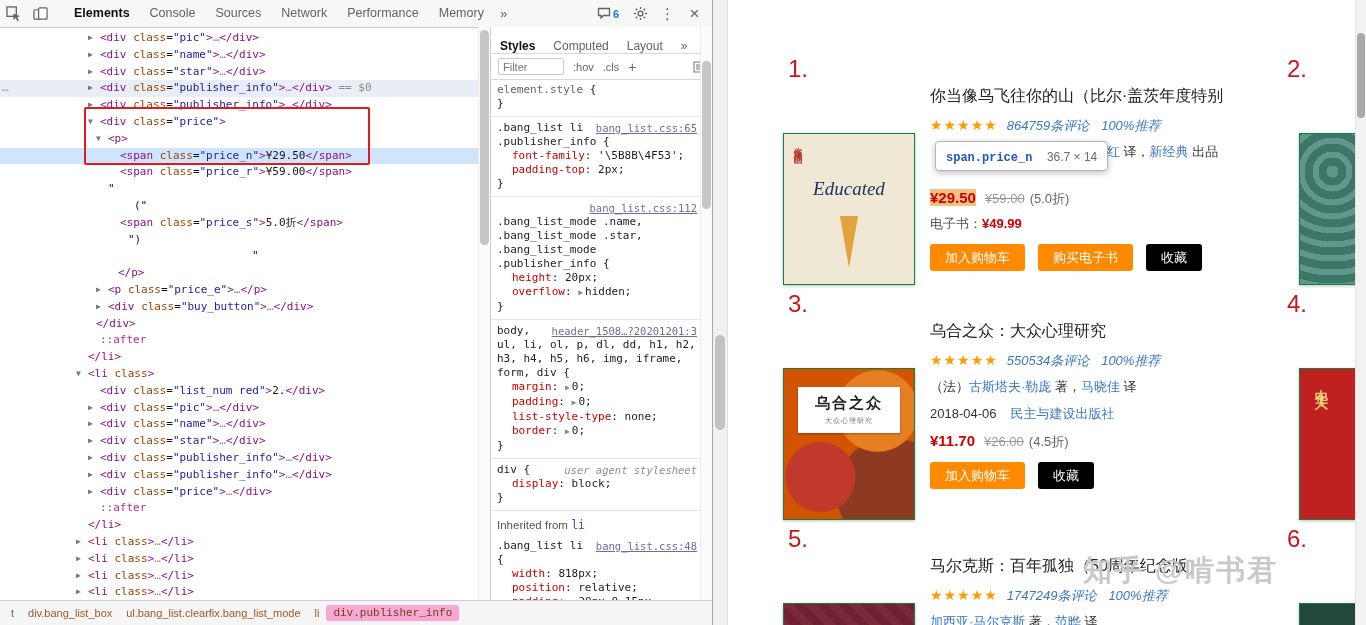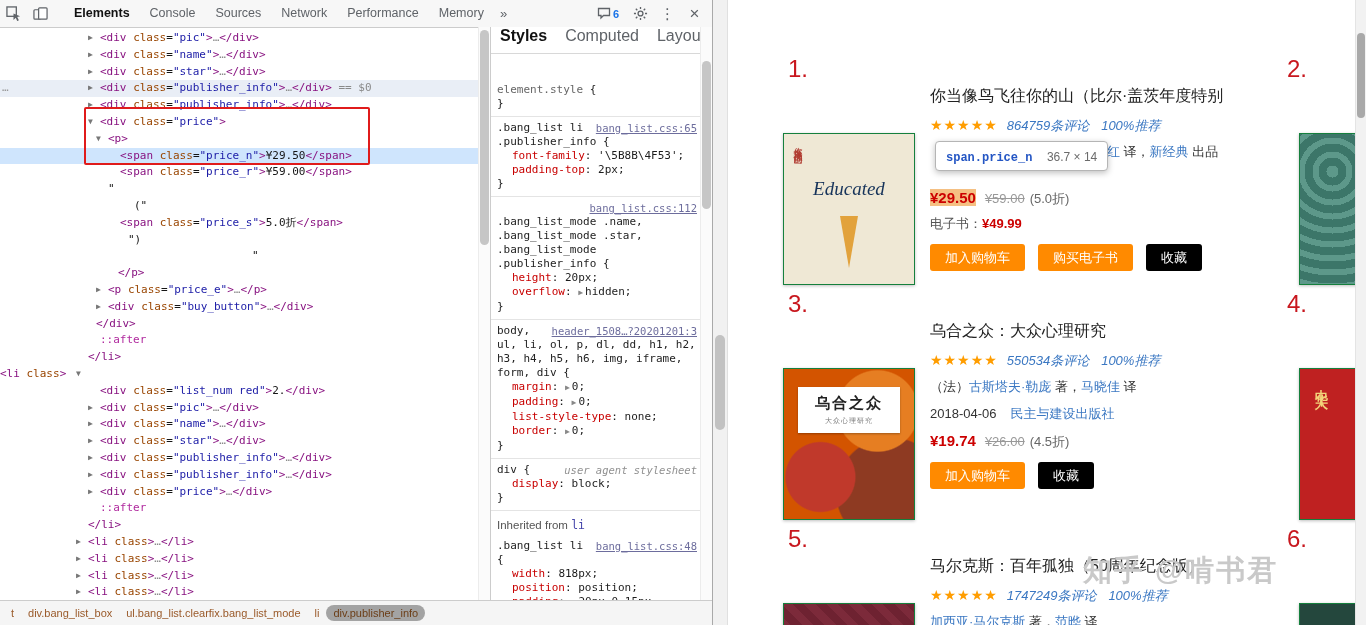--- a/index.html
+++ b/index.html
@@ -34,21 +34,21 @@
   .tk-p{color:#881280;} .tk-a{color:#994500;} .tk-v{color:#1a1aa6;}
   .tk-t{color:#151515;} .tk-g{color:#8a8a8a;} .tk-s{color:#b0299e;}
   .annotation{position:absolute;left:84px;top:80px;width:282px;height:54px;border:2px solid #e01b1b;border-radius:2px;z-index:5;pointer-events:none;}
 
   
   .vscroll{position:absolute;top:0;bottom:0;width:11px;background:#fbfbfb;border-left:1px solid #ececec;}
   .vscroll .thumb{position:absolute;left:1px;right:1px;background:#c6c6c6;border-radius:5px;}
   .el-scroll{right:0;} .st-scroll{right:0;}
 
   
-  .styles-tabs{height:26px;border-bottom:1px solid #d8d8d8;display:flex;align-items:flex-start;font-size:16px;}
+  .styles-tabs{height:26px;border-bottom:1px solid #d8d8d8;display:flex;align-items:flex-end;font-size:12px;}
   .styles-tab{padding:0 9px;color:#5f6368;}
   .styles-tab.selected{color:#111;font-weight:700;}
   .styles-toolbar{height:25px;border-bottom:1px solid #d8d8d8;display:flex;align-items:center;padding:0 7px;gap:9px;}
   .filter-input{width:56px;height:15px;font-size:11px;border:1px solid #ccc;border-radius:2px;padding:0 4px;color:#333;outline:none;font-family:inherit;}
   .tool-txt{font-size:11px;color:#666;} .tool-plus{font-size:14px;color:#666;}
   .tool-icon{margin-left:auto;display:flex;align-items:center;}
   .styles-content{position:absolute;top:52px;bottom:0;left:0;right:11px;overflow:hidden;
         font-family:"DejaVu Sans Mono",monospace;font-size:11px;line-height:14px;color:#222;}
   .sec{border-bottom:1px solid #e4e4e4;padding:4px 4px 5px 6px;overflow:hidden;}
   .rule-link{float:right;color:#6d6d9d;text-decoration:underline;font-size:10.5px;margin-left:6px;}
@@ -57,21 +57,21 @@
   .decl{padding-left:15px;} .prop{color:#c80000;} .dval{color:#1c1c1c;}
   .darr{color:#888;font-size:8px;margin:0 2px 0 0;}
   .brace{color:#1c1c1c;}
   .sec-header{padding:7px 6px 3px;font-family:"Liberation Sans",sans-serif;font-size:11.5px;color:#555;}
   .node-link{font-family:"DejaVu Sans Mono",monospace;color:#4444aa;}
 
   
   .dt-statusbar{position:absolute;left:0;right:0;bottom:0;height:24px;background:#f5f5f5;border-top:1px solid #ccc;
         display:flex;align-items:center;font-size:11px;padding-left:4px;}
   .crumb{padding:2px 7px;color:#9a5a2a;white-space:nowrap;}
-  .crumb.selected{background:#a3a3a3;border-radius:8px;color:#6b3d16;}
+  .crumb.selected{background:#f9a8d4;border-radius:3px;color:#6b3d16;font-family:Liberation Mono, monospace;}
 
   
   .mid-strip{position:absolute;left:713px;top:0;width:14px;height:625px;background:#f1f1f1;border-right:1px solid #e0e0e0;z-index:5;}
   .strip-thumb{position:absolute;left:2px;right:2px;top:335px;height:95px;background:#c2c2c2;border-radius:6px;}
 
   
   .page{position:absolute;left:727px;top:0;right:0;bottom:0;background:#fff;overflow:hidden;}
   .book-list{position:absolute;inset:0;}
   .book{position:absolute;left:44px;width:480px;}
   .book-side{position:absolute;left:552px;width:90px;}
@@ -194,21 +194,21 @@
             <div class="tree-row"><span class="tree-inner" style="padding-left: 134px;"><span class="tk-t">("</span></span></div>
             <div class="tree-row"><span class="tree-inner" style="padding-left: 120px;"><span class="tk-p">&lt;span</span><span class="tk-t"> </span><span class="tk-a">class</span><span class="tk-t">=</span><span class="tk-v">"price_s"</span><span class="tk-p">&gt;</span><span class="tk-t">5.0折</span><span class="tk-p">&lt;/span&gt;</span></span></div>
             <div class="tree-row"><span class="tree-inner" style="padding-left: 128px;"><span class="tk-t">")</span></span></div>
             <div class="tree-row"><span class="tree-inner" style="padding-left: 252px;"><span class="tk-t">"</span></span></div>
             <div class="tree-row"><span class="tree-inner" style="padding-left: 118px;"><span class="tk-p">&lt;/p&gt;</span></span></div>
             <div class="tree-row"><span class="arrow" style="left: 96px;">▶</span><span class="tree-inner" style="padding-left: 108px;"><span class="tk-p">&lt;p</span><span class="tk-t"> </span><span class="tk-a">class</span><span class="tk-t">=</span><span class="tk-v">"price_e"</span><span class="tk-p">&gt;</span><span class="tk-g">…</span><span class="tk-p">&lt;/p&gt;</span></span></div>
             <div class="tree-row"><span class="arrow" style="left: 96px;">▶</span><span class="tree-inner" style="padding-left: 108px;"><span class="tk-p">&lt;div</span><span class="tk-t"> </span><span class="tk-a">class</span><span class="tk-t">=</span><span class="tk-v">"buy_button"</span><span class="tk-p">&gt;</span><span class="tk-g">…</span><span class="tk-p">&lt;/div&gt;</span></span></div>
             <div class="tree-row"><span class="tree-inner" style="padding-left: 96px;"><span class="tk-p">&lt;/div&gt;</span></span></div>
             <div class="tree-row"><span class="tree-inner" style="padding-left: 100px;"><span class="tk-s">::after</span></span></div>
             <div class="tree-row"><span class="tree-inner" style="padding-left: 88px;"><span class="tk-p">&lt;/li&gt;</span></span></div>
-            <div class="tree-row"><span class="arrow" style="left: 76px;">▼</span><span class="tree-inner" style=""><span class="tk-p">&lt;li</span><span class="tk-t"> </span><span class="tk-a">class</span><span class="tk-p">&gt;</span></span></div>
+            <div class="tree-row"><span class="arrow" style="left: 76px;">▼</span><span class="tree-inner" style="padding-left: 88px;"><span class="tk-p">&lt;li</span><span class="tk-t"> </span><span class="tk-a">class</span><span class="tk-p">&gt;</span></span></div>
             <div class="tree-row"><span class="tree-inner" style="padding-left: 100px;"><span class="tk-p">&lt;div</span><span class="tk-t"> </span><span class="tk-a">class</span><span class="tk-t">=</span><span class="tk-v">"list_num red"</span><span class="tk-p">&gt;</span><span class="tk-t">2.</span><span class="tk-p">&lt;/div&gt;</span></span></div>
             <div class="tree-row"><span class="arrow" style="left: 88px;">▶</span><span class="tree-inner" style="padding-left: 100px;"><span class="tk-p">&lt;div</span><span class="tk-t"> </span><span class="tk-a">class</span><span class="tk-t">=</span><span class="tk-v">"pic"</span><span class="tk-p">&gt;</span><span class="tk-g">…</span><span class="tk-p">&lt;/div&gt;</span></span></div>
             <div class="tree-row"><span class="arrow" style="left: 88px;">▶</span><span class="tree-inner" style="padding-left: 100px;"><span class="tk-p">&lt;div</span><span class="tk-t"> </span><span class="tk-a">class</span><span class="tk-t">=</span><span class="tk-v">"name"</span><span class="tk-p">&gt;</span><span class="tk-g">…</span><span class="tk-p">&lt;/div&gt;</span></span></div>
             <div class="tree-row"><span class="arrow" style="left: 88px;">▶</span><span class="tree-inner" style="padding-left: 100px;"><span class="tk-p">&lt;div</span><span class="tk-t"> </span><span class="tk-a">class</span><span class="tk-t">=</span><span class="tk-v">"star"</span><span class="tk-p">&gt;</span><span class="tk-g">…</span><span class="tk-p">&lt;/div&gt;</span></span></div>
             <div class="tree-row"><span class="arrow" style="left: 88px;">▶</span><span class="tree-inner" style="padding-left: 100px;"><span class="tk-p">&lt;div</span><span class="tk-t"> </span><span class="tk-a">class</span><span class="tk-t">=</span><span class="tk-v">"publisher_info"</span><span class="tk-p">&gt;</span><span class="tk-g">…</span><span class="tk-p">&lt;/div&gt;</span></span></div>
             <div class="tree-row"><span class="arrow" style="left: 88px;">▶</span><span class="tree-inner" style="padding-left: 100px;"><span class="tk-p">&lt;div</span><span class="tk-t"> </span><span class="tk-a">class</span><span class="tk-t">=</span><span class="tk-v">"publisher_info"</span><span class="tk-p">&gt;</span><span class="tk-g">…</span><span class="tk-p">&lt;/div&gt;</span></span></div>
             <div class="tree-row"><span class="arrow" style="left: 88px;">▶</span><span class="tree-inner" style="padding-left: 100px;"><span class="tk-p">&lt;div</span><span class="tk-t"> </span><span class="tk-a">class</span><span class="tk-t">=</span><span class="tk-v">"price"</span><span class="tk-p">&gt;</span><span class="tk-g">…</span><span class="tk-p">&lt;/div&gt;</span></span></div>
             <div class="tree-row"><span class="tree-inner" style="padding-left: 100px;"><span class="tk-s">::after</span></span></div>
             <div class="tree-row"><span class="tree-inner" style="padding-left: 88px;"><span class="tk-p">&lt;/li&gt;</span></span></div>
             <div class="tree-row"><span class="arrow" style="left: 76px;">▶</span><span class="tree-inner" style="padding-left: 88px;"><span class="tk-p">&lt;li</span><span class="tk-t"> </span><span class="tk-a">class</span><span class="tk-p">&gt;</span><span class="tk-g">…</span><span class="tk-p">&lt;/li&gt;</span></span></div>
@@ -222,20 +222,32 @@
         </div>
       </div>
 
       <div class="styles-pane">
         <div class="styles-tabs">
             <div class="styles-tab selected">Styles</div>
             <div class="styles-tab">Computed</div>
             <div class="styles-tab">Layout</div>
             <div class="styles-tab">»</div>
           </div>
+        <div class="styles-toolbar">
+          <input class="filter-input" placeholder="Filter" style="">
+          <span class="tool-txt">:hov</span>
+          <span class="tool-txt">.cls</span>
+          <span class="tool-plus">+</span>
+          <span class="tool-icon">
+            <svg width="12" height="12" viewBox="0 0 12 12">
+                <rect x="1" y="1" width="10" height="10" fill="none" stroke="#777"></rect>
+                <path d="M3 4h6M3 6h6M3 8h4" stroke="#777"></path>
+              </svg>
+          </span>
+        </div>
         <div class="styles-content">
             <div class="sec">
               <div class="sel-line"><span class="sel-text elstyle">element.style</span><span class="brace"> {</span></div>
               <div class="brace">}</div>
             </div>
             <div class="sec">
               <div class="sel-line"><span class="rule-link">bang_list.css:65</span><span class="sel-text">.bang_list li .publisher_info</span><span class="brace"> {</span></div>
               <div class="decl"><span class="prop">font-family</span><span class="dval">: </span><span class="dval">'\5B8B\4F53';</span></div>
               <div class="decl"><span class="prop">padding-top</span><span class="dval">: </span><span class="dval">2px;</span></div>
               <div class="brace">}</div>
@@ -256,21 +268,21 @@
             </div>
             <div class="sec">
               <div class="sel-line"><span class="rule-link plain">user agent stylesheet</span><span class="sel-text">div</span><span class="brace"> {</span></div>
               <div class="decl"><span class="prop">display</span><span class="dval">: </span><span class="dval">block;</span></div>
               <div class="brace">}</div>
             </div>
             <div class="sec-header"><span>Inherited from </span><span class="node-link">li</span></div>
             <div class="sec">
               <div class="sel-line"><span class="rule-link">bang_list.css:48</span><span class="sel-text">.bang_list li</span><span class="brace"> {</span></div>
               <div class="decl"><span class="prop">width</span><span class="dval">: </span><span class="dval">818px;</span></div>
-              <div class="decl"><span class="prop">position</span><span class="dval">: </span><span class="dval">position;</span></div>
+              <div class="decl"><span class="prop">position</span><span class="dval">: </span><span class="dval">relative;</span></div>
               <div class="decl"><span class="prop">padding</span><span class="dval">: </span><span class="darr">▶</span><span class="dval">20px 0 15px</span></div>
             </div>
           </div>
         <div class="vscroll st-scroll">
           <div class="thumb" style="top:34px;height:148px"></div>
         </div>
       </div>
 
     </div>
 
@@ -314,21 +326,21 @@
               <div class="wuhe-box">
                 <div class="wuhe-title">乌合之众</div>
                 <div class="wuhe-sub">大众心理研究</div>
               </div>
             </div>
             <div class="info">
               <div class="title">乌合之众：大众心理研究</div>
               <div class="stars-row"><span class="stars">★★★★★</span><span class="lnk">550534条评论</span><span class="lnk">100%推荐</span></div>
               <div class="byline"><span>（法）</span><span class="lnk">古斯塔夫·勒庞</span><span> 著，</span><span class="lnk">马晓佳</span><span> 译</span></div>
               <div class="date-row"><span>2018-04-06</span><span class="lnk pub">民主与建设出版社</span></div>
-              <div class="price-row"><span class="price">¥19.74</span><span class="old">¥26.00</span><span class="disc">(4.5折)</span></div>
+              <div class="price-row"><span class="price">¥11.70</span><span class="old">¥26.00</span><span class="disc">(4.5折)</span></div>
               <div class="btn-row"><span class="btn orange">加入购物车</span><span class="btn green">收藏</span></div>
             </div>
           </div>
         </div>
         <div class="book" style="top: 525px;">
           <div class="rank">5.</div>
           <div class="book-body">
             <div class="cover cover-bainian">
               <div class="bainian-box">
                 <div class="bainian-title">百年孤独</div>

